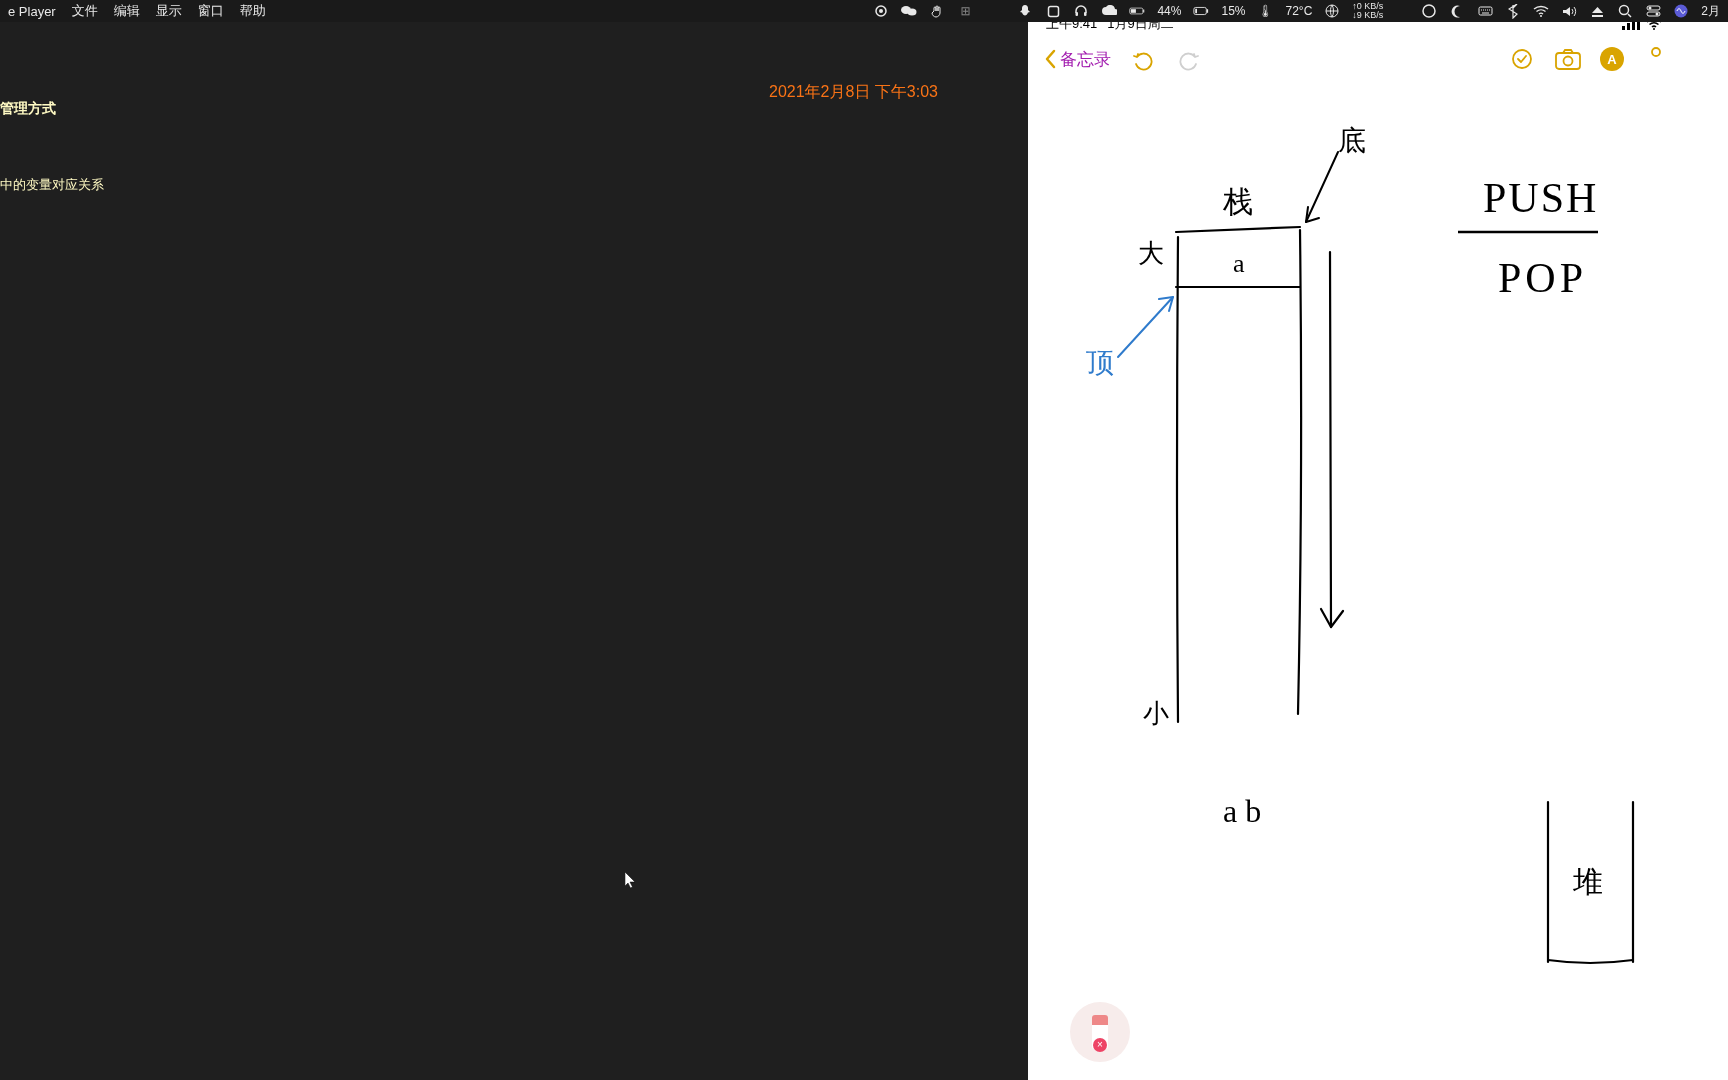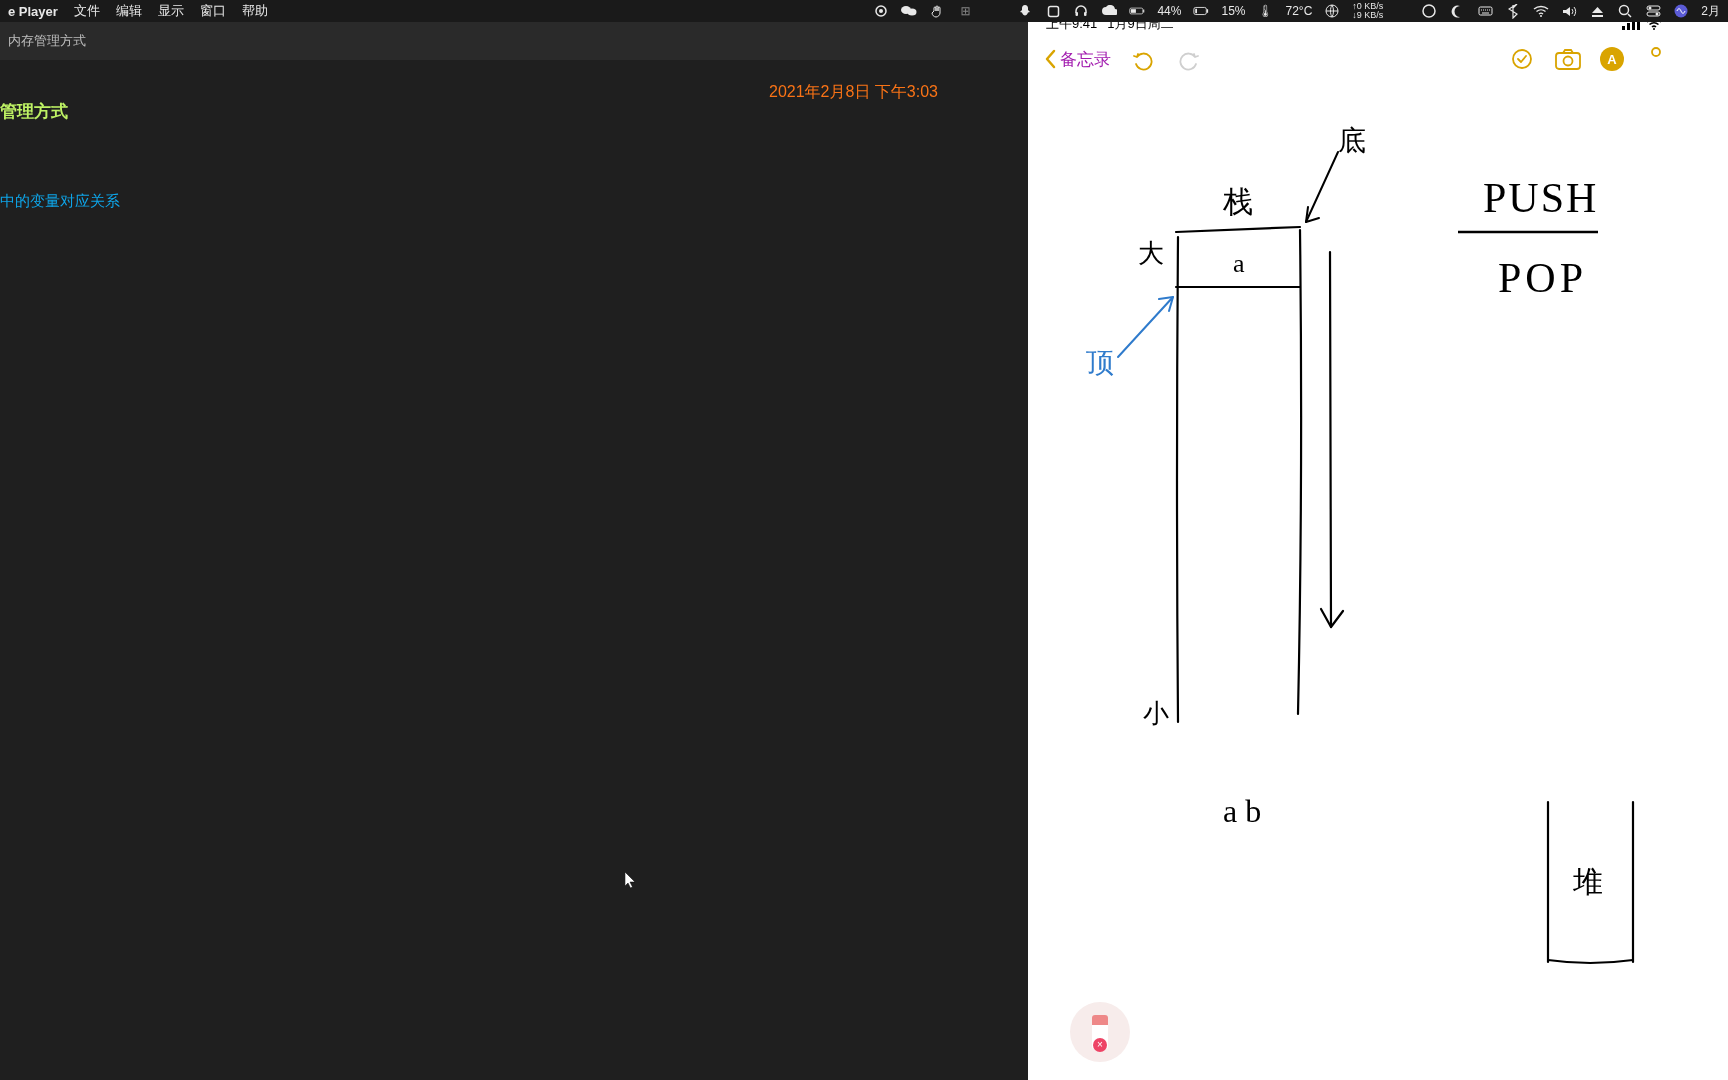--- a/index.html
+++ b/index.html
@@ -44,35 +44,35 @@
       background: #2a2a2a;
       display: flex;
       align-items: center;
       padding-left: 8px;
       font-size: 13px;
       color: #bdbdbd;
     }
     .left-app .doc-title {
       position: absolute;
       top: 78px; left: 0;
-      font-size: 17px;
+      font-size: 14px;
       font-weight: 600;
-      color: #bef264;
+      color: #fef9c3;
     }
     .left-app .timestamp {
       position: absolute;
       top: 60px; right: 90px;
       font-size: 16px;
       color: #f97316;
     }
     .left-app .body-line {
       position: absolute;
-      top: 170px; left: 0;
-      font-size: 15px;
-      color: #0ea5e9;
+      top: 154px; left: 0;
+      font-size: 13px;
+      color: #fef9c3;
     }
     .cursor-pointer {
       position: absolute;
       top: 850px; left: 625px;
       width: 12px; height: 18px;
       color: #fff;
     }
 
     
     .ipad {
@@ -150,21 +150,21 @@
       width: 14px; height: 14px; border-radius: 7px;
       background: #e46; color: #fff;
       font-size: 10px; line-height: 14px; text-align: center;
     }
   </style>
 </head>
 <body>
 
 <div class="mac-menubar">
   <div class="left">
-    <span style="font-weight:700">e Player</span>
+    <span style="font-weight:400">e Player</span>
     <span>文件</span>
     <span>编辑</span>
     <span>显示</span>
     <span>窗口</span>
     <span>帮助</span>
   </div>
   <div class="right">
     <span class="tray-icon">
         <svg width="14" height="14" viewBox="0 0 14 14">
           <circle cx="7" cy="7" r="5" fill="none" stroke="currentColor" stroke-width="1.5"></circle>
@@ -292,23 +292,20 @@
         <svg width="14" height="14" viewBox="0 0 14 14">
           <circle cx="7" cy="7" r="6.5" fill="#5b5bd6"></circle>
           <path d="M3 7c1-3 3-3 4 0s3 3 4 0" fill="none" stroke="#fff" stroke-width="1"></path>
         </svg>
       </span>
     <span class="tray-text">2月</span>
   </div>
 </div>
 
 <div class="left-app">
-  <div class="tabbar">
-    <span>内存管理方式</span>
-  </div>
   <div class="timestamp">2021年2月8日 下午3:03</div>
   <div class="doc-title">管理方式</div>
   <div class="body-line">中的变量对应关系</div>
 
   <svg class="cursor-pointer" viewBox="0 0 12 18">
     <path d="M0 0l0 14 3-3 2.5 5 2-1-2.5-5H10z" fill="#fff" stroke="#000" stroke-width="0.5"></path>
   </svg>
 </div>
 
 <div class="ipad">

